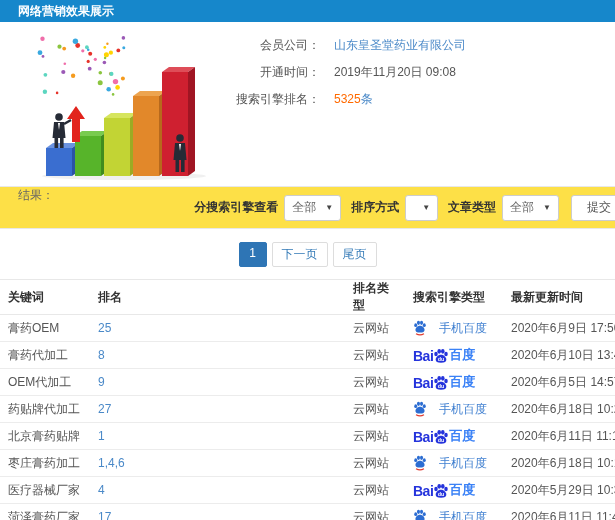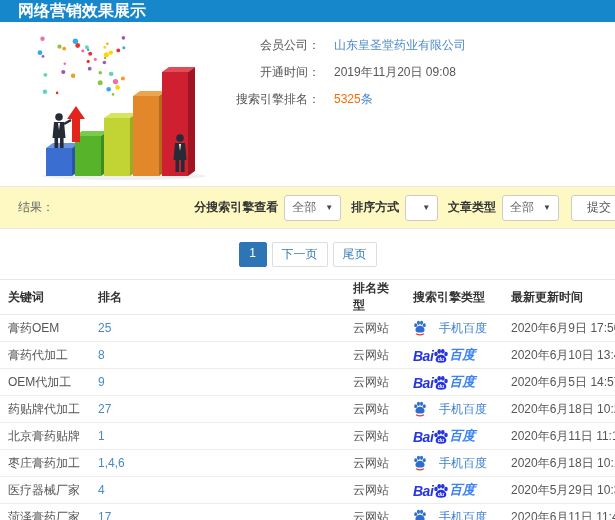--- a/index.html
+++ b/index.html
@@ -1,34 +1,34 @@
 <!DOCTYPE html>
 <html><head>
 <meta charset="utf-8">
 <style>
   html,body{margin:0;padding:0;background:#fff;}
   .page{position:relative;width:615px;height:520px;overflow:hidden;background:#fff;
         font-family:"Liberation Sans",sans-serif;font-size:12px;color:#555;}
   
   .titlebar{height:22px;background:#1687cb;color:#fff;line-height:22px;
-            padding-left:18px;font-weight:bold;font-size:16px;}
+            padding-left:18px;font-weight:bold;font-size:12px;}
   
   .info-section{display:flex;margin-top:8px;height:152px;padding-left:34px;}
   .hero{width:186px;height:150px;flex:none;position:relative;}
   .info-rows{flex:1;padding-top:2px;}
   .info-row{display:flex;align-items:center;height:27px;}
   .info-label{width:100px;text-align:right;color:#555;flex:none;}
   .info-value{margin-left:14px;}
   .link{color:#4a89c8;text-decoration:none;cursor:pointer;}
   .hl-num{color:#ff6a00;}
   .hl-suffix{color:#4a89c8;}
   
-  .filterbar{height:41px;margin-top:4px;background:#fef9c3;
+  .filterbar{height:41px;margin-top:4px;background:#fde047;
              border-top:1px solid #e8e8e8;border-bottom:1px solid #e8e8e8;
-             display:flex;align-items:center;padding-left:18px;}
+             display:flex;padding-left:18px;}
   .result-label{color:#666;}
   .filter-controls{margin-left:auto;display:flex;align-items:center;}
   .flabel{font-weight:bold;color:#333;margin:0 6px 0 10px;white-space:nowrap;}
   .selectbox{background:#fff;border:1px solid #ccc;border-radius:3px;height:24px;
              display:flex;align-items:center;padding:0 7px;color:#666;cursor:pointer;
              white-space:nowrap;}
   .caret{font-size:8px;color:#444;margin-left:9px;}
   .submit-btn{background:#fff;border:1px solid #ccc;border-radius:3px;height:26px;
               padding:0 15px;color:#555;font-size:12px;margin-left:12px;margin-right:-12px;
               font-family:"Liberation Sans",sans-serif;cursor:pointer;white-space:nowrap;}
@@ -39,21 +39,21 @@
   .page-btn.active{background:#2e75b5;border-color:#2e75b5;color:#fff;}
   
   table{width:100%;border-collapse:collapse;table-layout:fixed;font-size:12px;}
   thead th{text-align:left;font-weight:bold;color:#333;height:25px;padding:0 8px;
            border-top:1px solid #e8e8e8;border-bottom:1px solid #e8e8e8;}
   tbody td{height:26px;padding:0 8px;color:#555;border-bottom:1px solid #ececec;
            overflow:hidden;white-space:nowrap;}
   td.rank a{color:#4a89c8;text-decoration:none;cursor:pointer;}
   .engine-cell{display:flex;align-items:center;gap:12px;}
   .eng-label{color:#3f7fd0;}
-  .baidu-logo{display:flex;align-items:flex-end;gap:0;font-style:italic;}
+  .baidu-logo{display:flex;align-items:flex-end;gap:0;}
   .bai{color:#2534dc;font-weight:bold;font-size:14px;letter-spacing:-0.5px;}
   .cn{color:#3b82f6;font-weight:bold;font-size:13px;}
 </style>
 </head>
 <body>
 
 <div class="page">
 
   <div class="titlebar">
     <span>网络营销效果展示</span>

